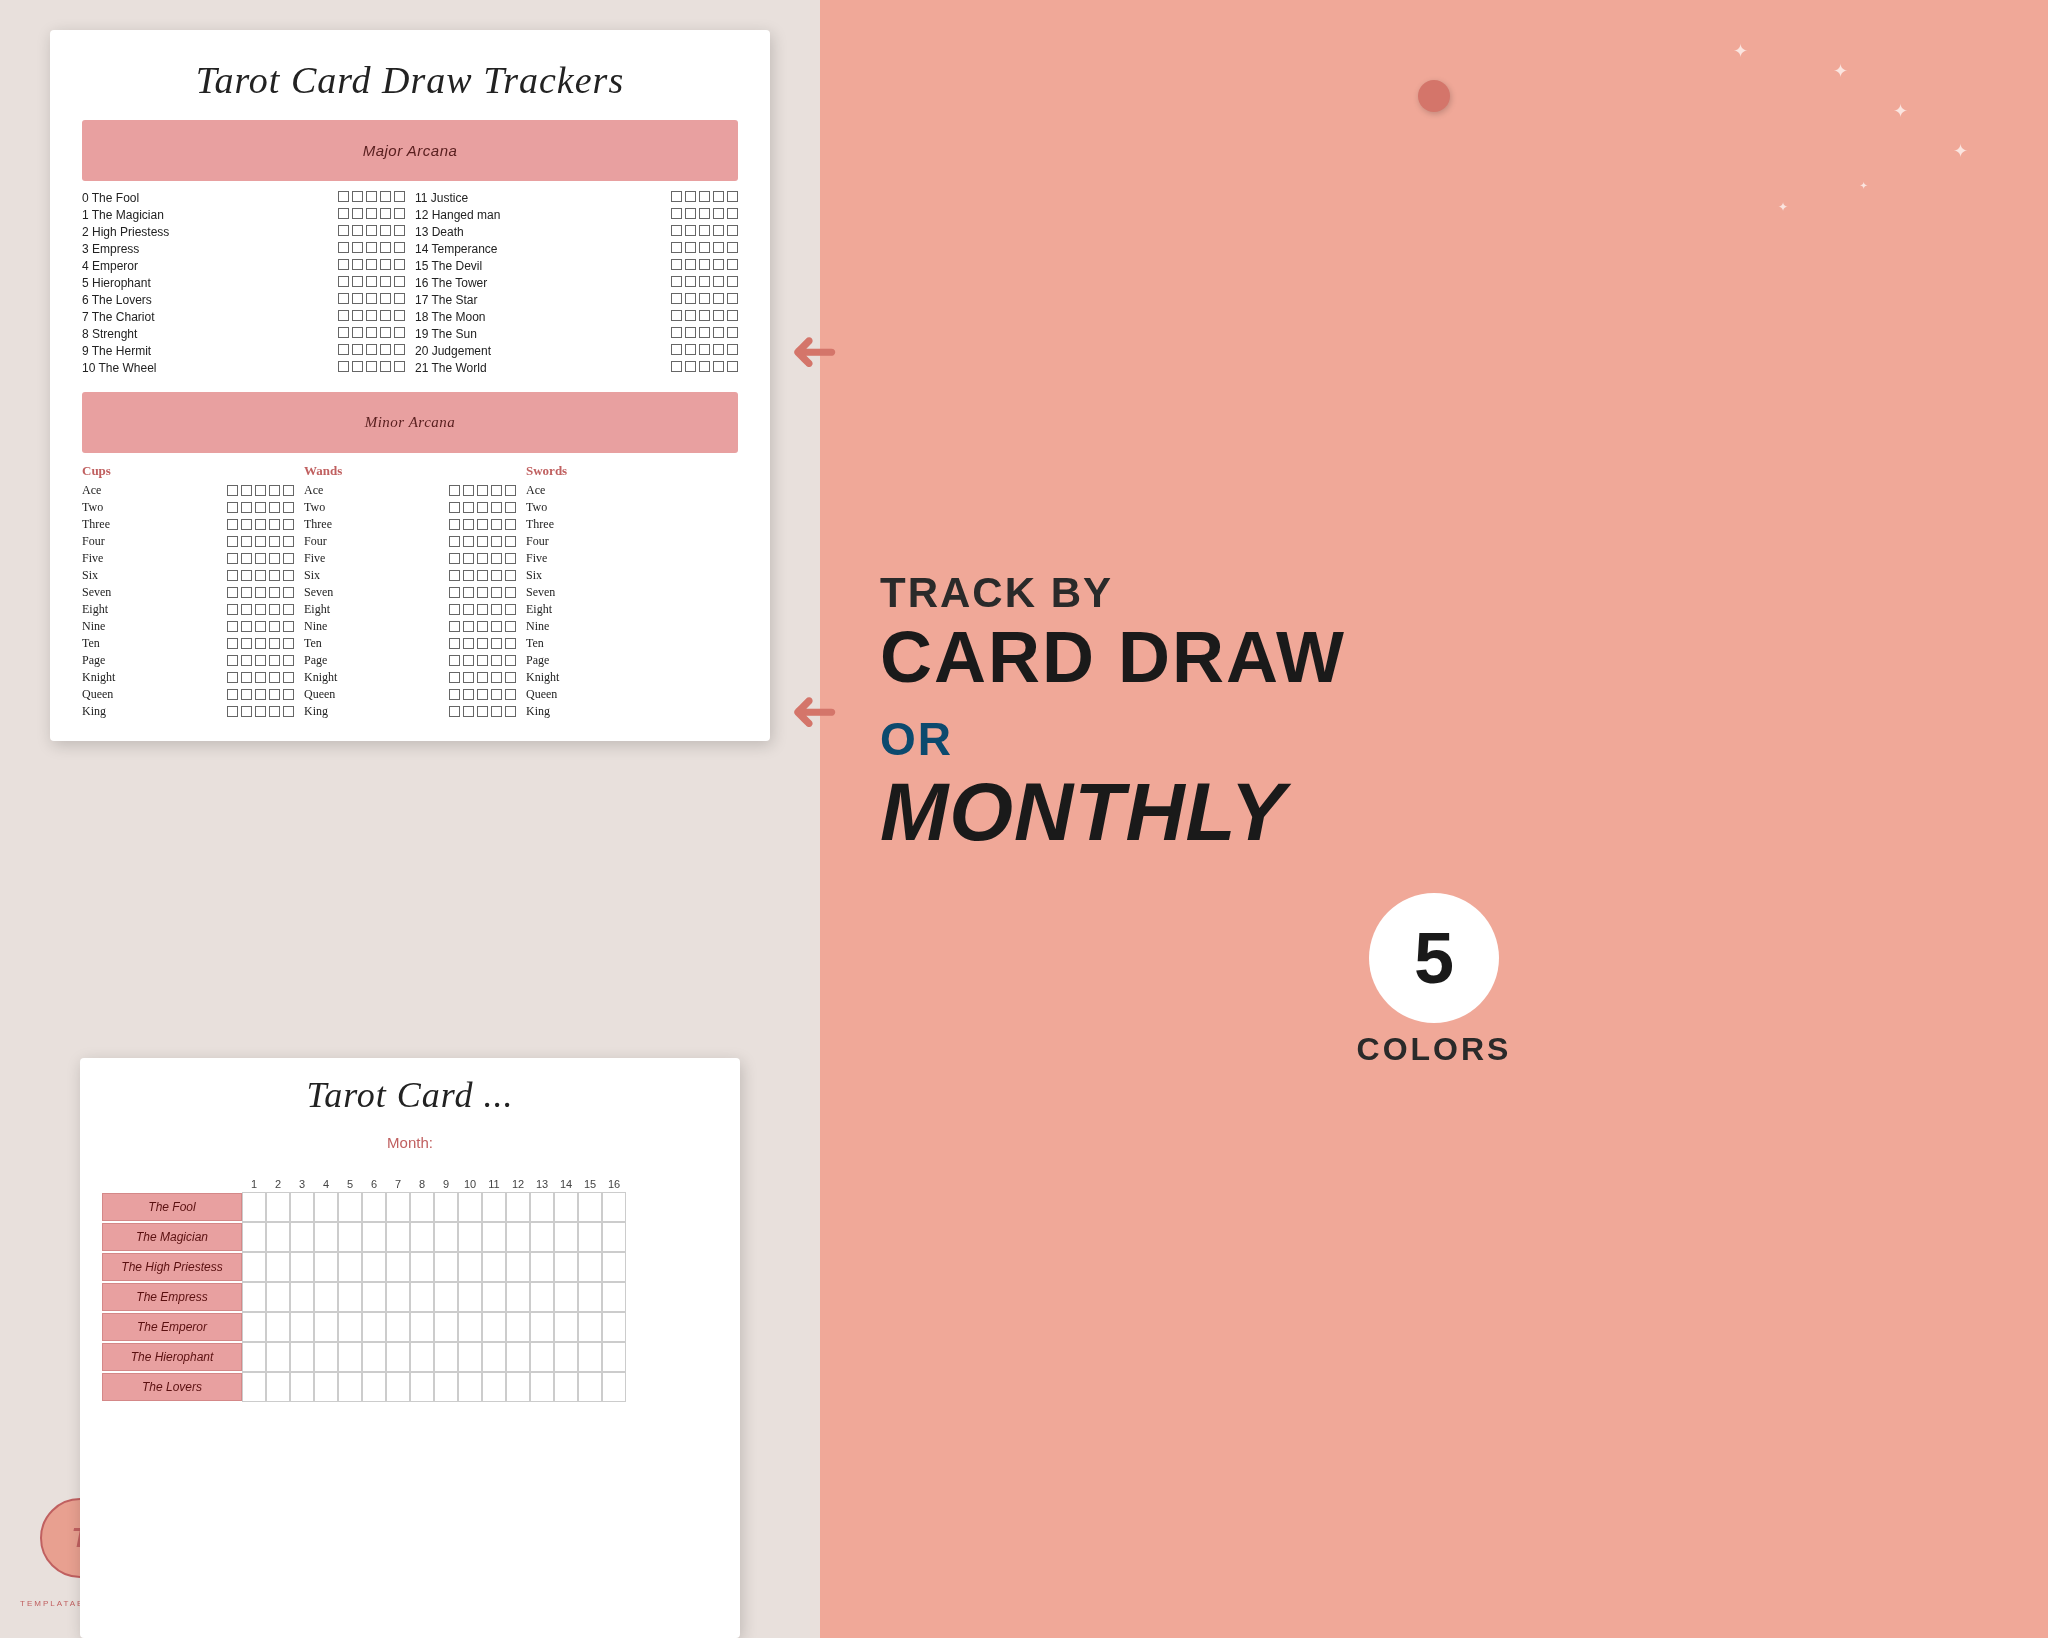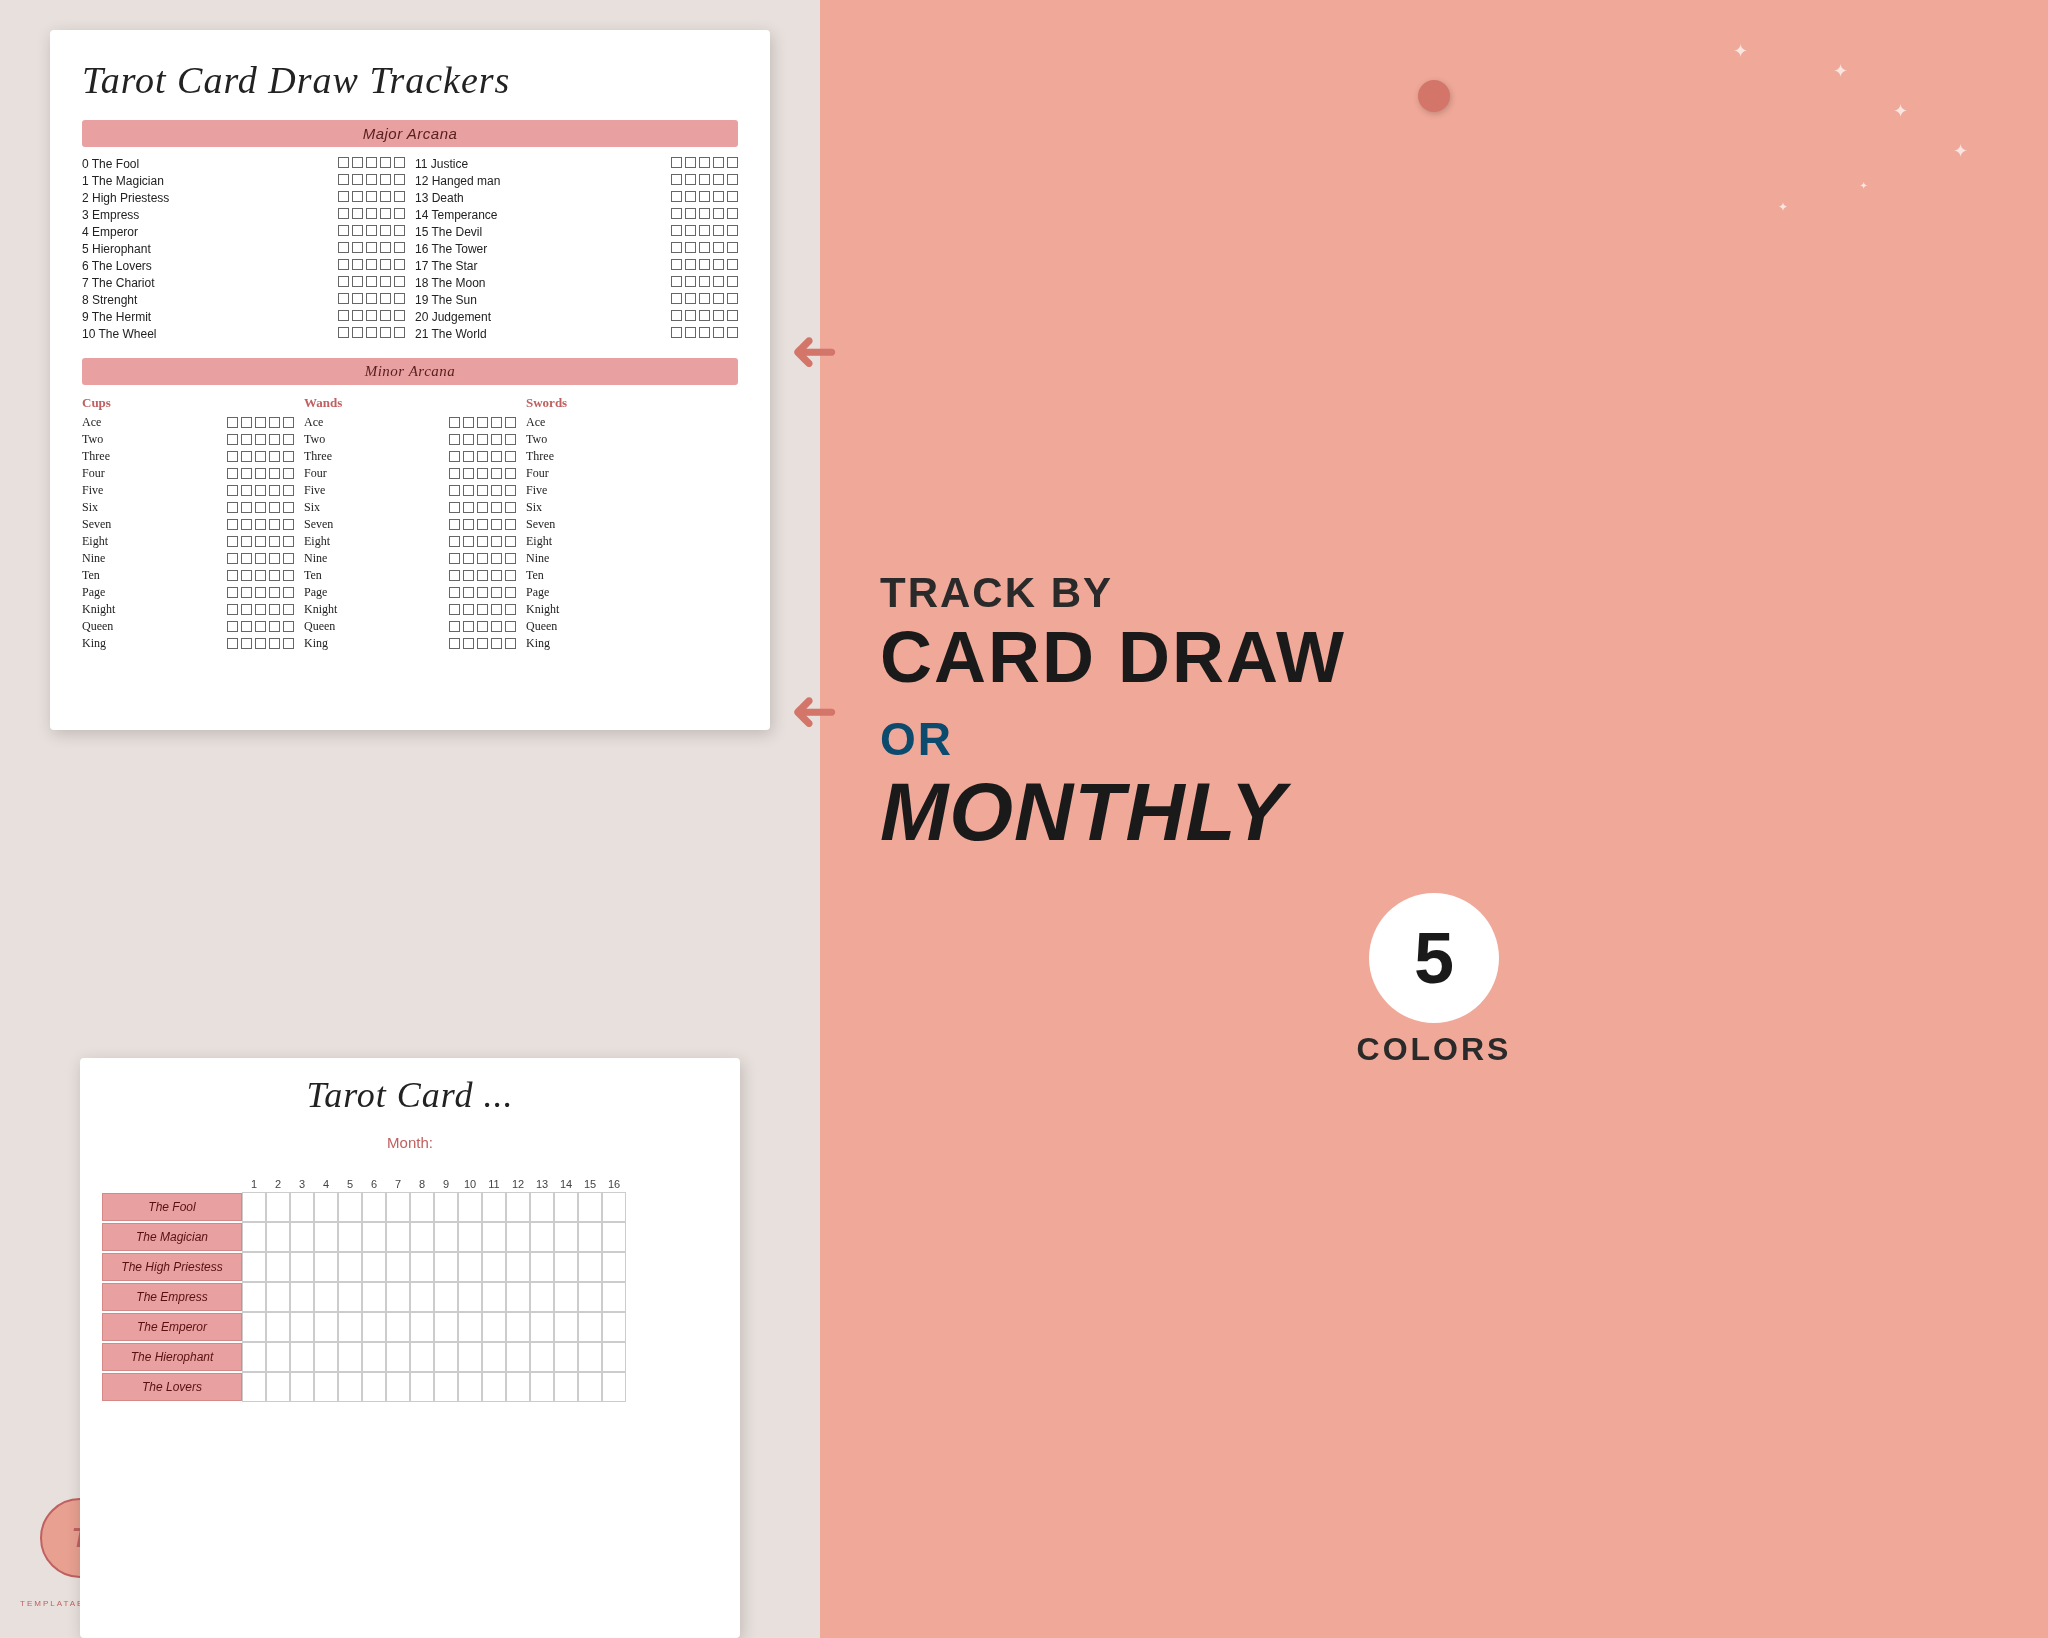--- a/index.html
+++ b/index.html
@@ -35,33 +35,33 @@
       padding: 28px 32px 20px 32px;
       position: relative;
       z-index: 2;
     }
 
     .doc1-title {
       font-family: 'Segoe UI', cursive, serif;
       font-size: 38px;
       font-weight: 400;
       color: #222;
-      text-align: left;
+      text-align: center;
       margin-bottom: 18px;
       font-style: italic;
       letter-spacing: 1px;
     }
 
     .section-header {
       background: #e8a0a0;
       color: #5a2020;
       text-align: center;
       font-size: 15px;
       font-weight: 500;
-      padding: 5px 0;
+      padding: 22px 0;
       border-radius: 3px;
       margin-bottom: 10px;
       font-style: italic;
       letter-spacing: 0.5px;
     }
 
     .arcana-table {
       display: flex;
       gap: 10px;
       margin-bottom: 14px;

